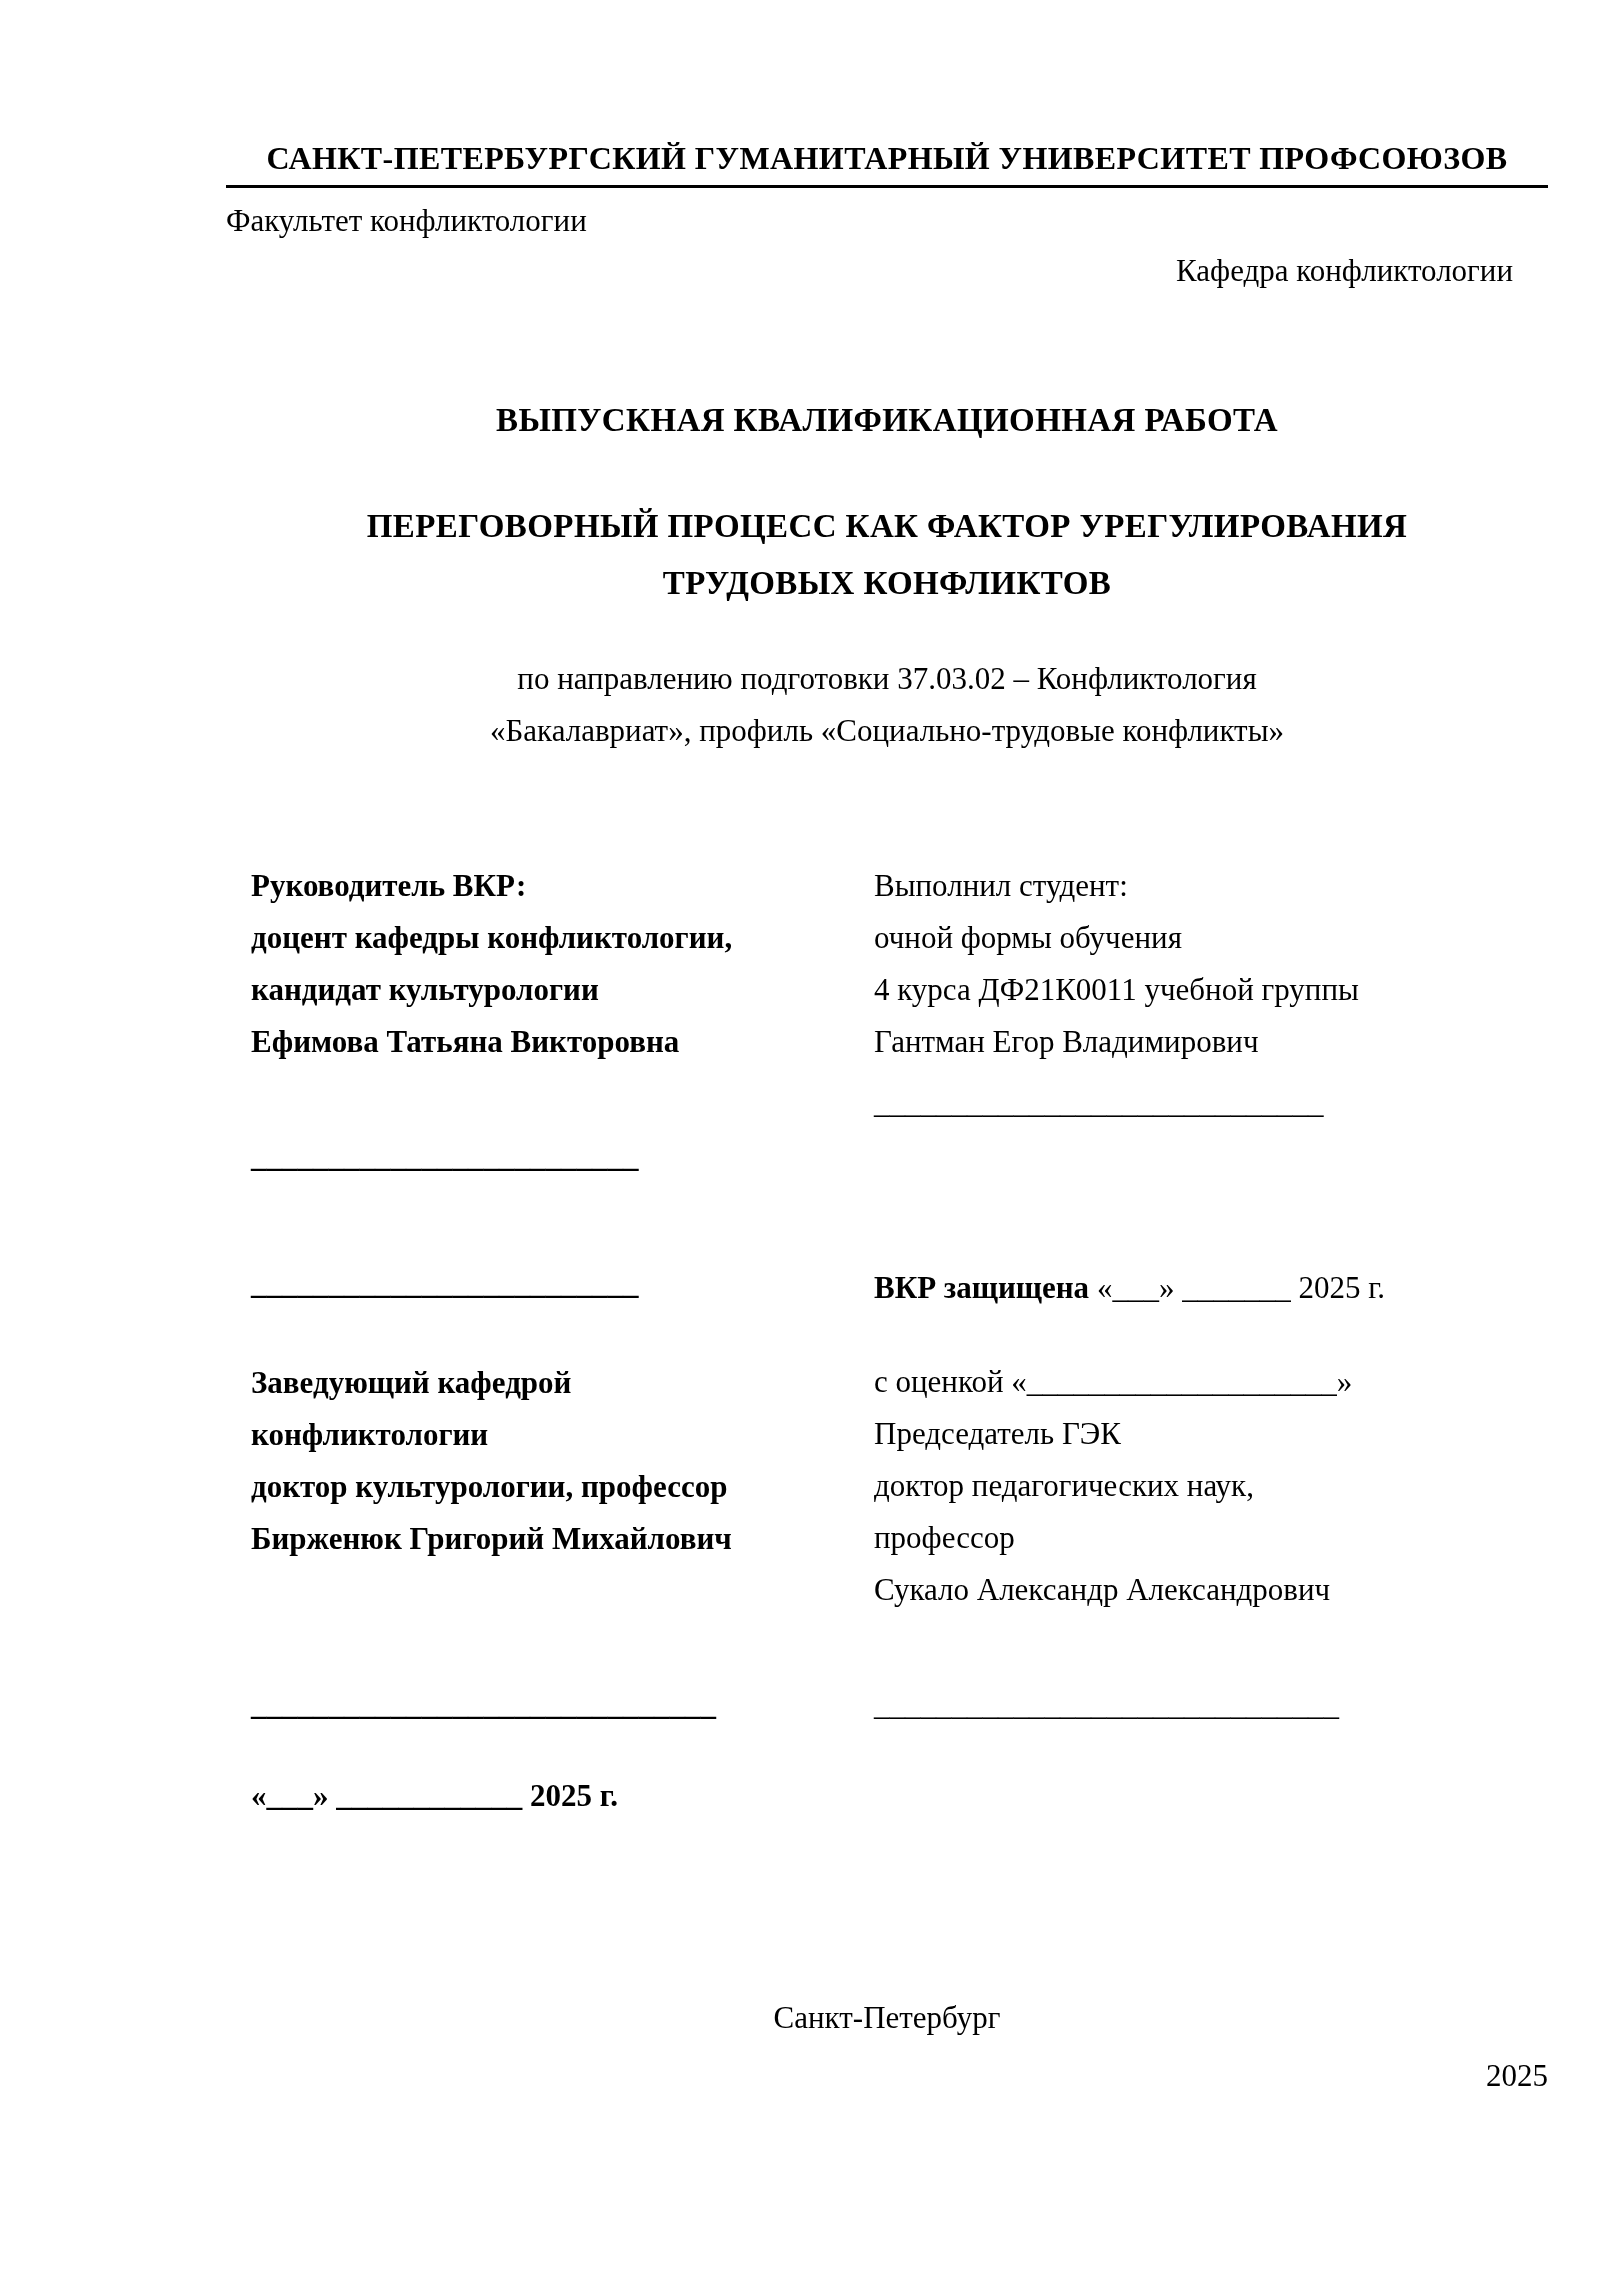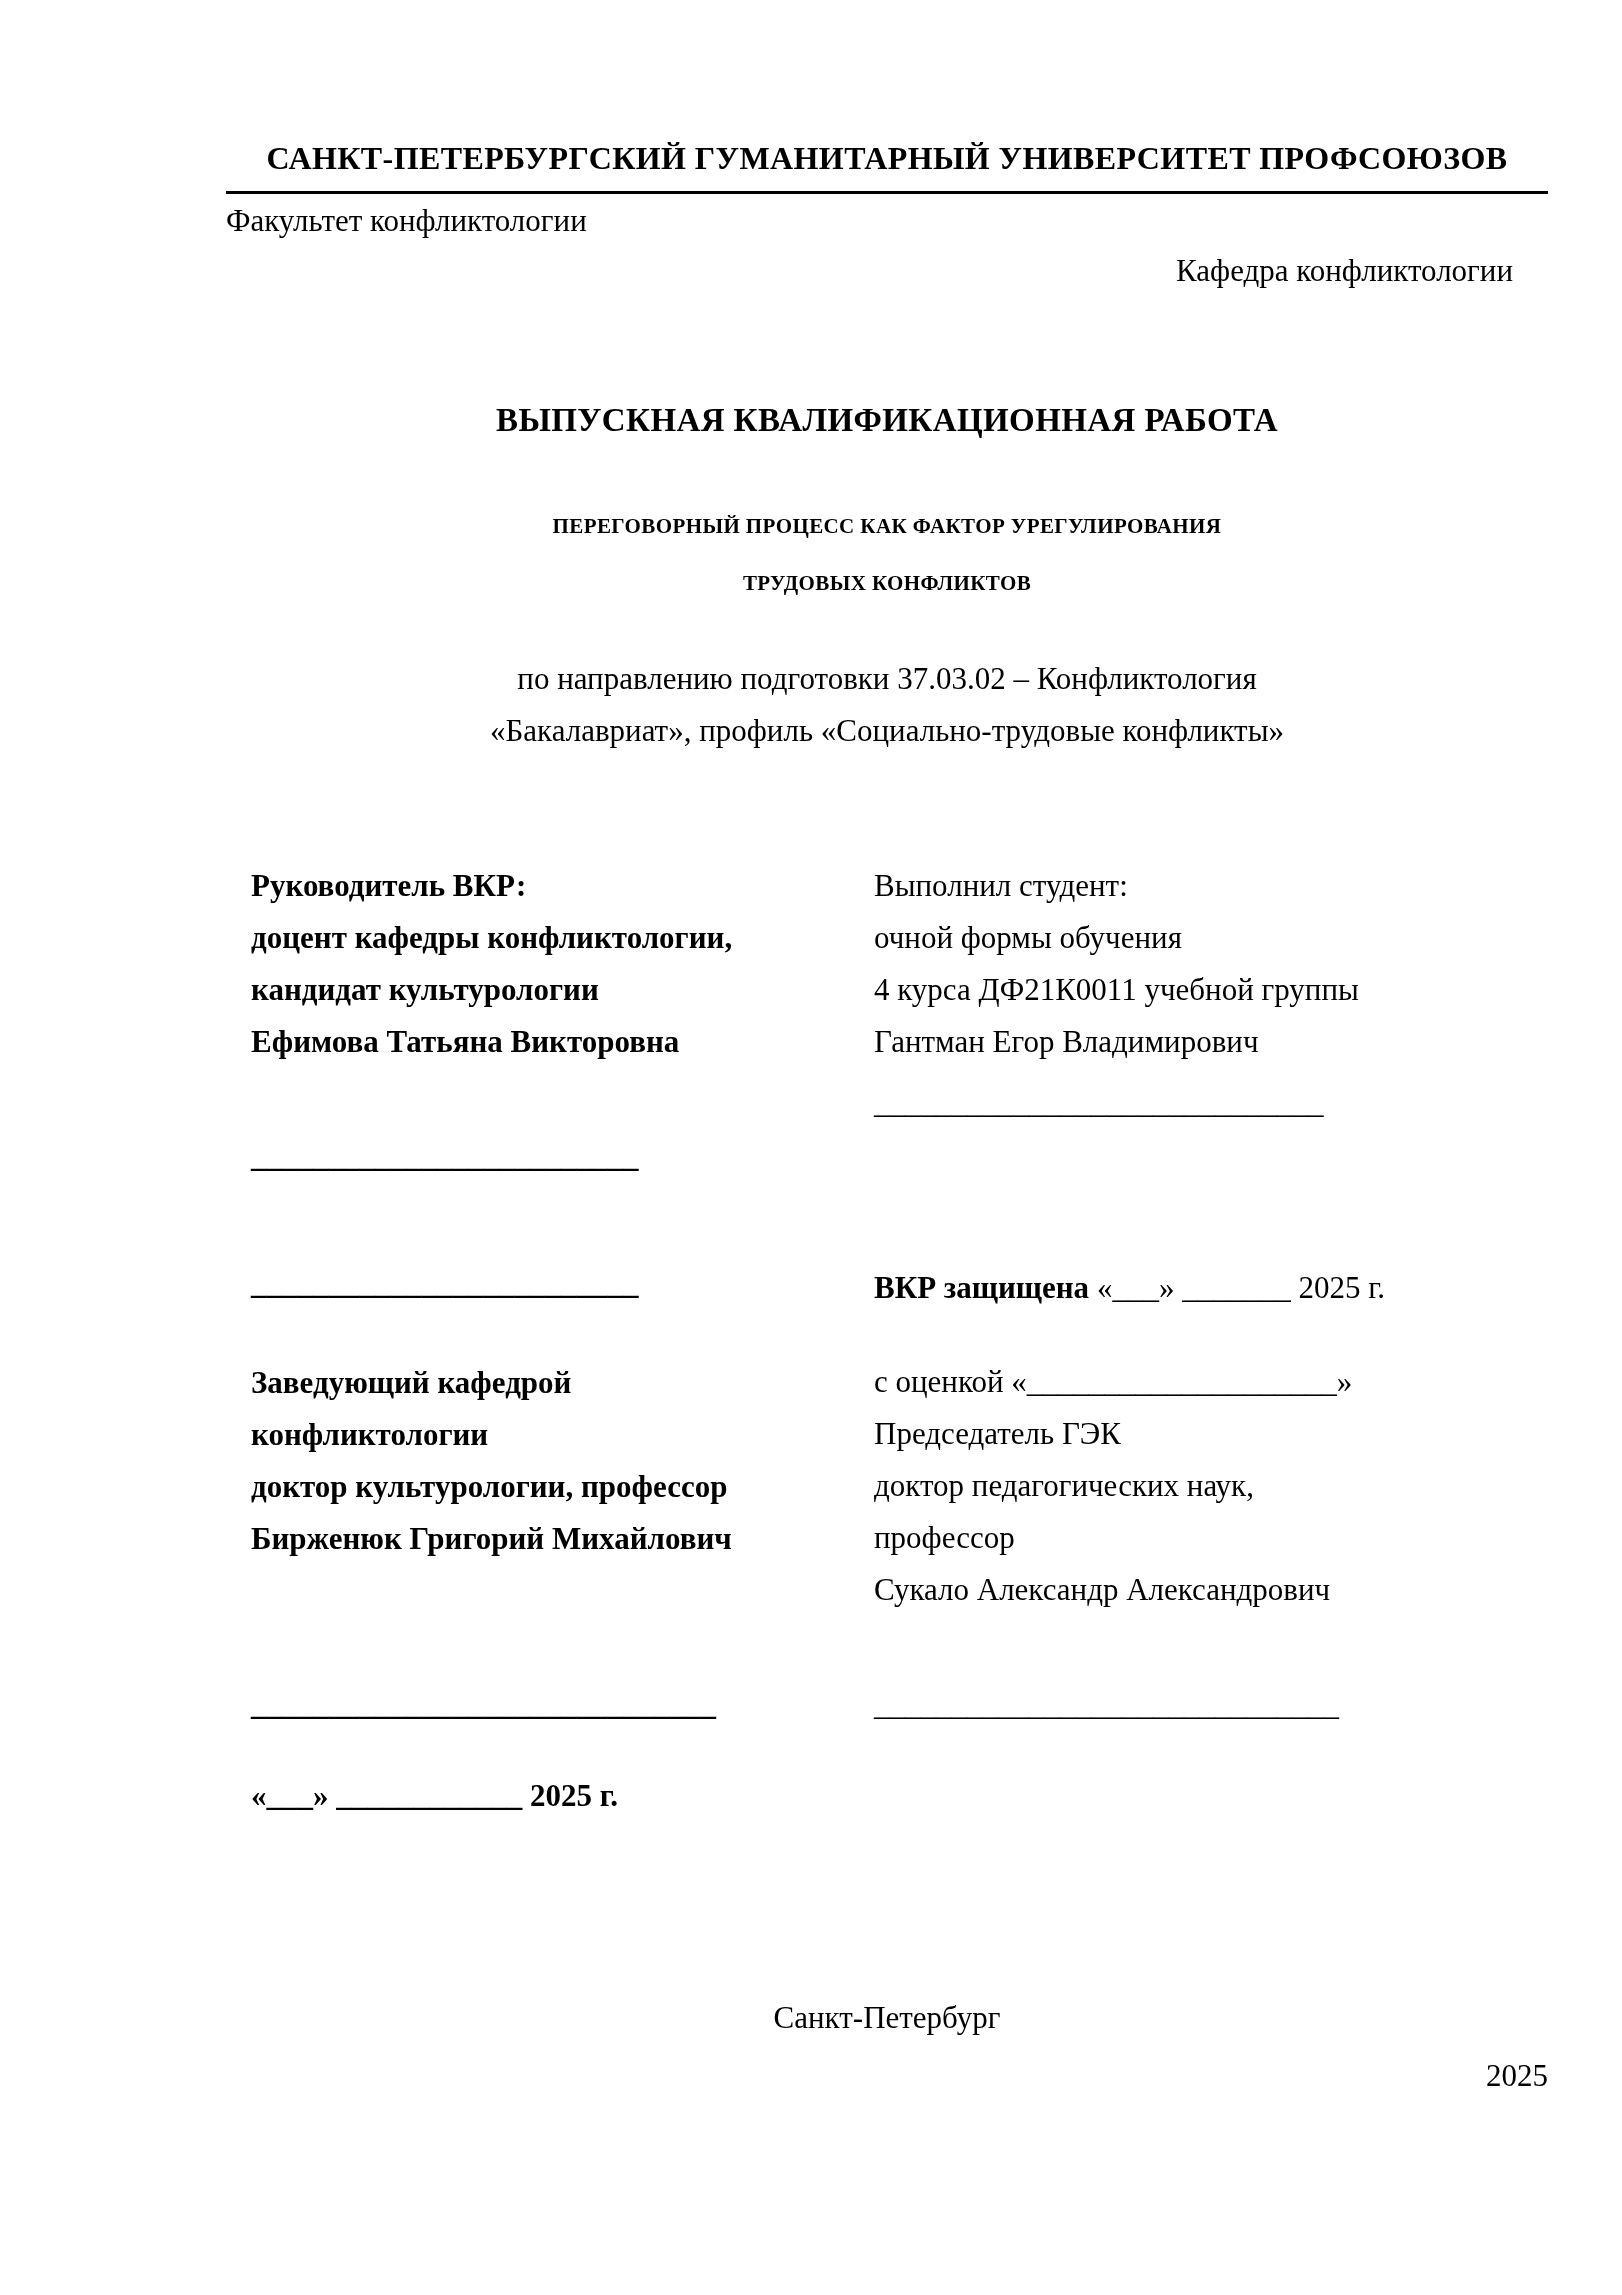--- a/index.html
+++ b/index.html
@@ -15,21 +15,21 @@
     font-size: 31px;
     overflow: hidden;
   }
   .header-university {
     position: absolute;
     top: 140px; left: 226px; right: 75px;
     text-align: center;
     font-weight: bold;
     font-size: 32px;
     letter-spacing: 0.4px;
-    padding-bottom: 14px;
+    padding-bottom: 8px;
     border-bottom: 3.1px solid #000;
   }
   .header-faculty {
     position: absolute;
     top: 203px; left: 226px; right: 75px;
     text-align: left;
   }
   .header-department {
     position: absolute;
     top: 253px; left: 226px; right: 110px;
@@ -41,21 +41,21 @@
     text-align: center;
     font-weight: bold;
     font-size: 33px;
     letter-spacing: 0.4px;
   }
   .thesis-title {
     position: absolute;
     top: 498px; left: 226px; right: 75px;
     text-align: center;
     font-weight: bold;
-    font-size: 21px;
+    font-size: 33px;
     line-height: 57px;
     letter-spacing: 0.4px;
   }
   .program {
     position: absolute;
     top: 653px; left: 226px; right: 75px;
     text-align: center;
     line-height: 52px;
   }
   .col {

